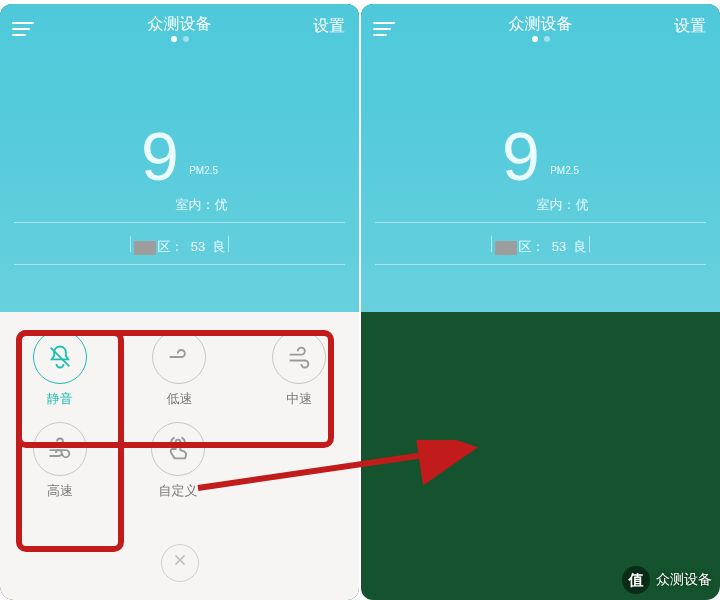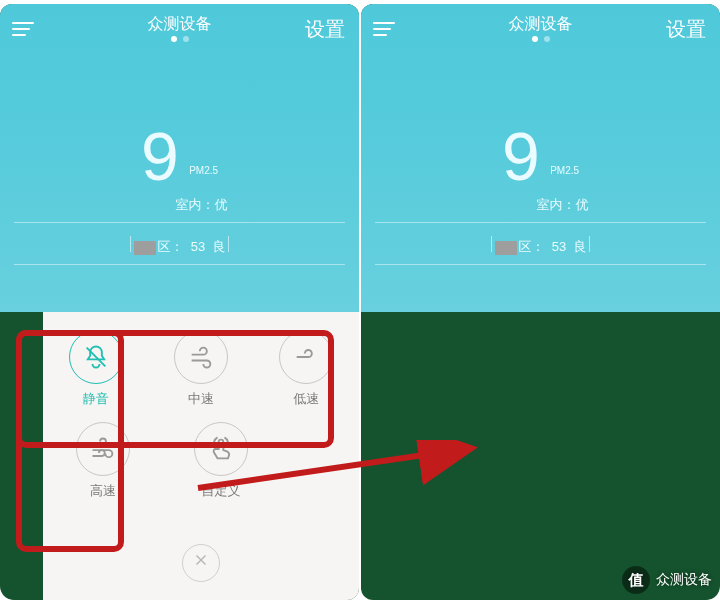--- a/index.html
+++ b/index.html
@@ -8,33 +8,33 @@
   .phone.left{left:0;} .phone.right{left:361px;}
   .sky{position:relative;height:308px;background:linear-gradient(180deg,#4fc9da 0%,#55cbdb 40%,#68d0de 100%);}
   .nav{position:relative;height:44px;}
   .hamb{position:absolute;left:12px;top:14px;width:24px;}
   .hamb span{display:block;height:2px;background:#fff;margin:4px 0;border-radius:1px;}
   .hamb span:nth-child(1){width:22px;} .hamb span:nth-child(2){width:18px;} .hamb span:nth-child(3){width:14px;}
   .title{position:absolute;left:0;right:0;top:10px;text-align:center;color:#fff;font-size:16px;font-weight:500;}
   .dots{position:absolute;left:0;right:0;top:32px;text-align:center;font-size:0;}
   .dots i{display:inline-block;width:6px;height:6px;border-radius:50%;margin:0 3px;}
   .dots i.a{background:#fff;} .dots i.b{background:rgba(255,255,255,.45);}
-  .settings{position:absolute;right:14px;top:12px;color:#fff;font-size:20px;}
+  .settings{position:absolute;right:14px;top:12px;color:#fff;font-size:16px;}
   .metric{position:absolute;left:0;right:0;top:118px;text-align:center;color:#fff;}
   .bignum{display:inline-block;font-size:68px;font-weight:200;line-height:1;vertical-align:baseline;color:#eafcff;}
   .unit{display:inline-block;font-size:10px;margin-left:6px;vertical-align:baseline;position:relative;top:-6px;color:#eafcff;}
   .inside{margin-top:6px;font-size:13px;color:#eafcff;padding-left:44px;}
   .outrow{margin-top:24px;font-size:13px;color:#eafcff;}
   .outrow .blk{display:inline-block;width:22px;height:14px;background:#9e9e9e;vertical-align:middle;margin-right:2px;}
   .hline{position:absolute;left:14px;right:14px;height:1px;background:rgba(255,255,255,.45);}
   .hline.h1{top:218px;} .hline.h2{top:260px;}
   .vline{position:absolute;top:232px;width:1px;height:16px;background:rgba(255,255,255,.55);}
   .vline.v1{left:130px;} .vline.v2{left:228px;}
   
-  .sheet{position:absolute;left:0;right:0;top:308px;bottom:0;background:#f6f5f3;margin-left:43px;}
+  .sheet{position:absolute;left:0;right:0;top:308px;bottom:0;background:#f6f5f3;}
   .closebtn{position:absolute;left:50%;transform:translateX(-50%);width:36px;height:36px;border-radius:50%;border:1.5px solid #cfcfce;color:#b7b7b6;font-size:20px;line-height:34px;text-align:center;bottom:18px;}
   
   .modes{position:absolute;left:0;right:0;top:18px;}
   .mrow{display:flex;justify-content:space-around;margin-bottom:14px;}
   .mode{width:84px;text-align:center;}
   .mode .circ{width:52px;height:52px;margin:0 auto 6px;border-radius:50%;border:1.5px solid #c7c7c6;display:flex;align-items:center;justify-content:center;color:#9a9a99;}
   .mode.active .circ{border-color:#1fbfb2;color:#1fbfb2;}
   .mode .lbl{font-size:13px;color:#787877;}
   .mode.active .lbl{color:#1fbfb2;}
   .mode svg{width:28px;height:28px;}
@@ -96,33 +96,33 @@
                   <path d="M12 3a5 5 0 0 0-5 5v3l-2 3h14l-2-3V8a5 5 0 0 0-5-5z"></path>
                   <path d="M9 18a3 3 0 0 0 6 0"></path>
                   <line x1="4" y1="4" x2="20" y2="20"></line>
                 </svg>
             </div>
             <div class="lbl">静音</div>
           </div>
           <div class="mode">
             <div class="circ">
               <svg viewBox="0 0 24 24" fill="none" stroke="currentColor" stroke-width="1.6">
+                  <path d="M4 12h10a3 3 0 1 0-3-3"></path>
+                </svg>
+            </div>
+            <div class="lbl">低速</div>
+          </div>
+          <div class="mode">
+            <div class="circ">
+              <svg viewBox="0 0 24 24" fill="none" stroke="currentColor" stroke-width="1.6">
                   <path d="M4 10h10a3 3 0 1 0-3-3"></path>
                   <path d="M4 15h13a3 3 0 1 1-3 3"></path>
                 </svg>
             </div>
             <div class="lbl">中速</div>
-          </div>
-          <div class="mode">
-            <div class="circ">
-              <svg viewBox="0 0 24 24" fill="none" stroke="currentColor" stroke-width="1.6">
-                  <path d="M4 12h10a3 3 0 1 0-3-3"></path>
-                </svg>
-            </div>
-            <div class="lbl">低速</div>
           </div>
         </div>
         <div class="mrow" style="justify-content:flex-start;padding-left:18px;gap:34px;">
           <div class="mode">
             <div class="circ">
               <svg viewBox="0 0 24 24" fill="none" stroke="currentColor" stroke-width="1.6">
                   <path d="M3 8h9a2.5 2.5 0 1 0-2.5-2.5"></path>
                   <path d="M3 13h14a3 3 0 1 1-3 3"></path>
                   <path d="M3 18h8a2.5 2.5 0 1 0-2.5-2.5"></path>
                 </svg>

